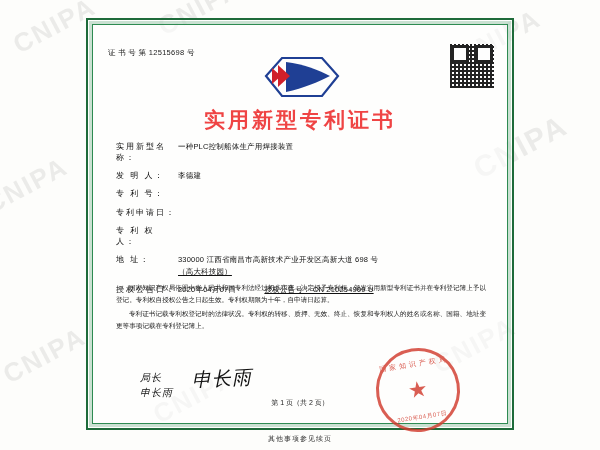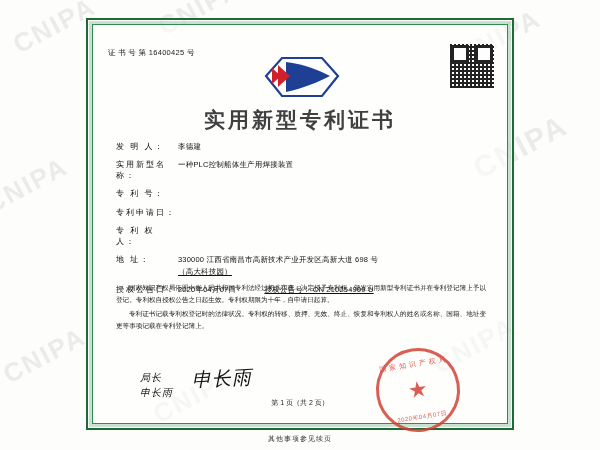--- a/index.html
+++ b/index.html
@@ -120,21 +120,21 @@
   .title {
     position: absolute;
     left: 0;
     right: 0;
     top: 76px;
     text-align: center;
     font-family: "DejaVu Sans", sans-serif;
     font-size: 21px;
     font-weight: bold;
     letter-spacing: 3px;
-    color: #404040;
+    color: #ef4444;
   }
   .fields {
     position: absolute;
     left: 16px;
     right: 14px;
     top: 112px;
     font-size: 8px;
     color: #1a1a1a;
     line-height: 1.35;
   }
@@ -265,43 +265,43 @@
   <div class="wm w6">CNIPA</div>
   <div class="wm w7">CNIPA</div>
   <div class="wm w8">CNIPA</div>
 
   <div class="frame-outer"></div>
   <div class="frame-guilloche"></div>
   <div class="frame-inner"></div>
 
   <div class="content">
 
-    <div class="cert-no">证 书 号 第 16400425 号</div>
+    <div class="cert-no">证 书 号 第 12515698 号</div>
 
     <div class="qr"></div>
 
     <div class="emblem">
       <svg viewBox="0 0 96 52" width="96" height="52">
         <path d="M30 6 L70 6 L86 24 L70 44 L30 44 L14 24 Z" fill="none" stroke="#1f3f94" stroke-width="2.2"></path>
         <path d="M34 10 C52 12, 66 18, 78 24 C66 30, 52 36, 34 40 Z" fill="#1f3f94"></path>
         <path d="M26 13 L38 24 L26 35 Z" fill="#d0202a"></path>
         <path d="M20 16 L29 24 L20 32 Z" fill="#d0202a"></path>
       </svg>
     </div>
 
     <div class="title">实用新型专利证书</div>
 
     <div class="fields">
       <div class="field-row">
+        <div class="field-label">实用新型名称：</div>
+        <div class="field-value">一种PLC控制船体生产用焊接装置</div>
+      </div>
+      <div class="field-row">
         <div class="field-label">发 明 人：</div>
         <div class="field-value">李德建</div>
-      </div>
-      <div class="field-row">
-        <div class="field-label">实用新型名称：</div>
-        <div class="field-value">一种PLC控制船体生产用焊接装置</div>
       </div>
       <div class="field-row">
         <div class="field-label">专 利 号：</div>
       </div>
       <div class="field-row">
         <div class="field-label">专利申请日：</div>
       </div>
       <div class="field-row">
         <div class="field-label">专 利 权 人：</div>
       </div>

